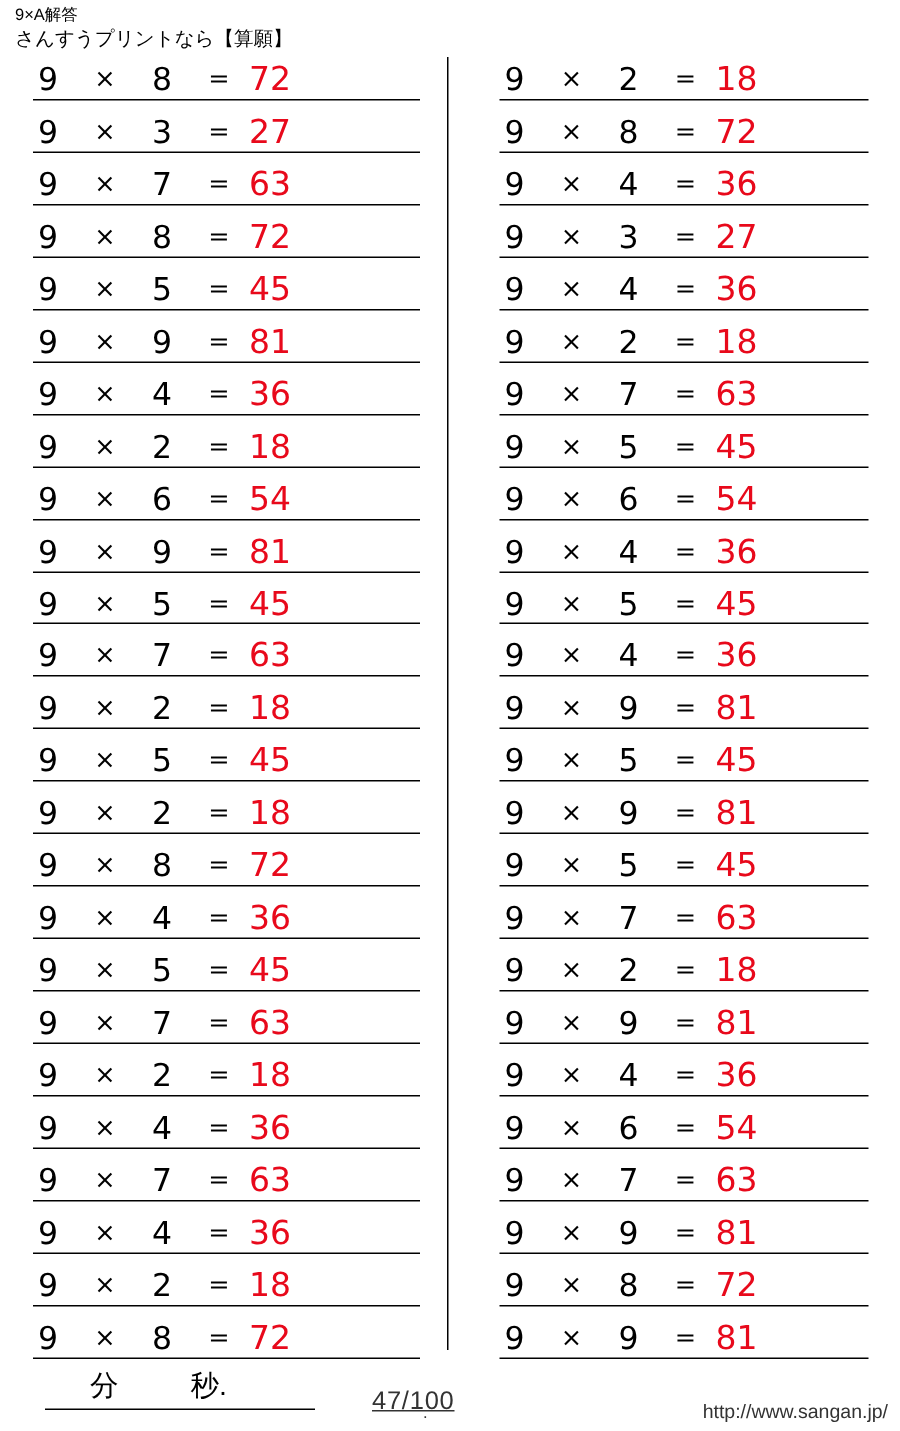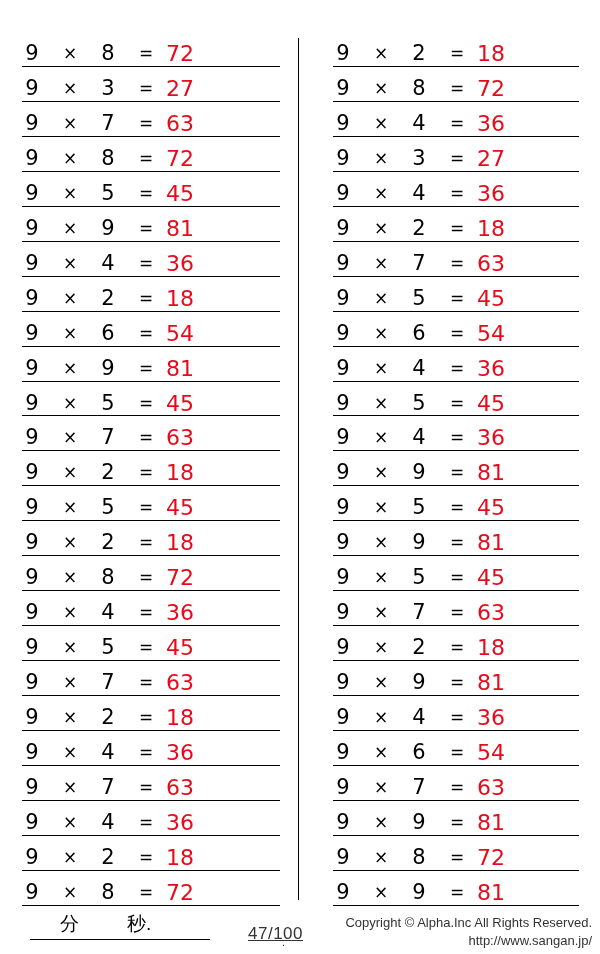--- a/index.html
+++ b/index.html
@@ -164,20 +164,24 @@
     font-size: 13px;
     color: #333;
     text-align: left;
   }
 </style>
 </head>
 <body>
 
 <div class="page">
 
+  <div class="header">
+    <div class="header-title">9×A解答</div>
+    <div class="header-sub">さんすうプリントなら【算願】</div>
+  </div>
 
   <div class="columns">
     <div class="col left" id="col-left">
         <div class="row">
           <span class="cell num-a">9</span>
           <span class="cell op">×</span>
           <span class="cell num-b">8</span>
           <span class="cell eq">=</span>
           <span class="cell ans">72</span>
           <div class="underline"></div>
@@ -580,17 +584,16 @@
       </div>
   </div>
 
   <div class="footer">
     <div class="time-box">
       <span class="time-fun">分</span>
       <span class="time-byou">秒.</span>
     </div>
     <div class="page-no">47/100</div>
     <div class="page-dot">.</div>
-    <div class="copyright">Copyright ©  Alpha.Inc All Rights Reserved.</div>
     <div class="url">http://www.sangan.jp/</div>
   </div>
 
 </div>
 
 </body></html>

